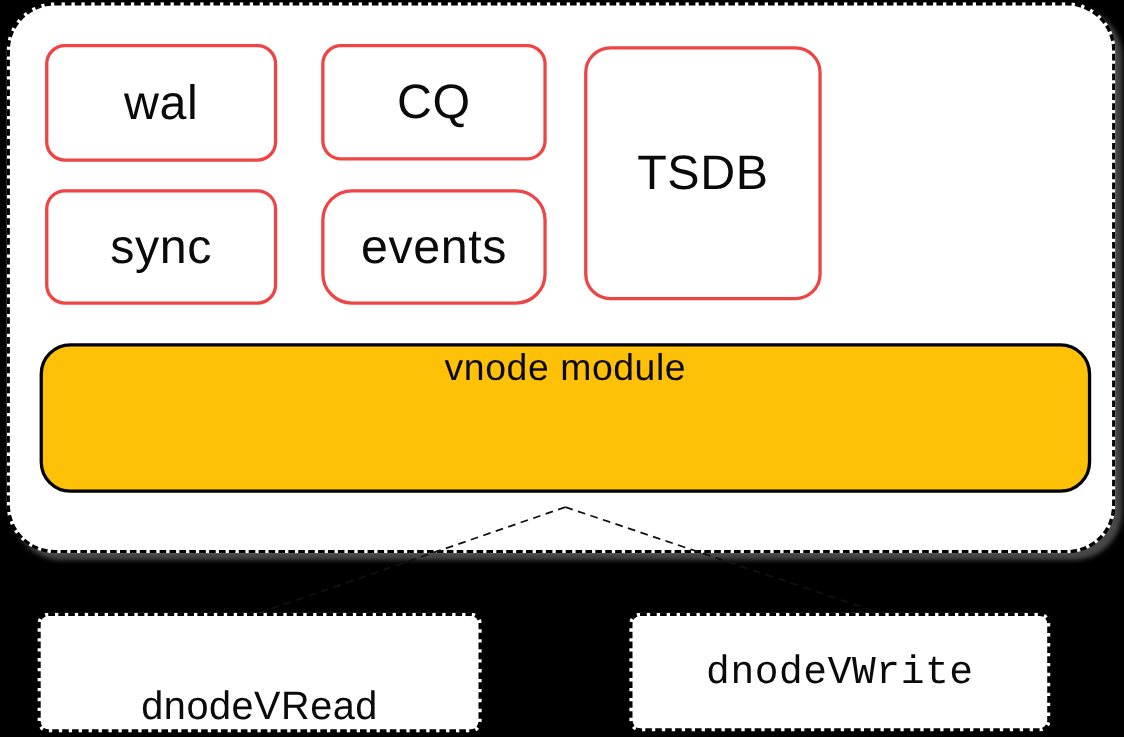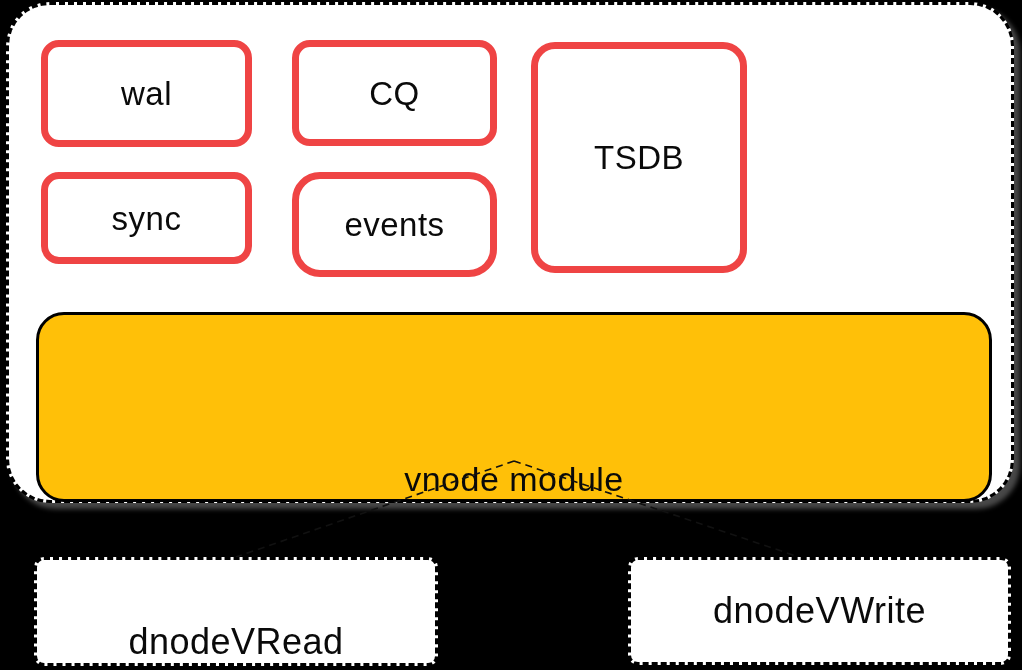--- a/index.html
+++ b/index.html
@@ -27,47 +27,47 @@
     background: #ffffff;
     border: 3px dashed #000000;
     border-radius: 44px;
     box-shadow: 6px 6px 5px rgba(160,160,160,0.45);
   }
   
   .box {
     position: absolute;
     box-sizing: border-box;
     background: #ffffff;
-    border: 7px solid #ef4444;
+    border: 3px solid #ef4444;
     display: flex;
     align-items: center;
     justify-content: center;
-    font-size: 33px;
+    font-size: 44px;
     line-height: 1;
     letter-spacing: 0.5px;
   }
   .box-wal    { left: 41px;  top: 40px;  width: 211px; height: 107px; border-radius: 18px; }
   .box-cq     { left: 292px; top: 40px;  width: 205px; height: 106px; border-radius: 18px; }
-  .box-sync   { left: 41px;  top: 172px; width: 211px; height: 92px; border-radius: 18px; }
+  .box-sync   { left: 41px;  top: 172px; width: 211px; height: 105px; border-radius: 18px; }
   .box-events { left: 292px; top: 172px; width: 205px; height: 105px; border-radius: 28px; }
   .box-tsdb   { left: 531px; top: 42px;  width: 216px; height: 231px; border-radius: 24px; }
   .box-query  { left: 774px; top: 46px;  width: 216px; height: 229px; border-radius: 24px; }
   
   .vnode-bar {
     position: absolute;
     left: 36px;
     top: 312px;
     width: 956px;
-    height: 190px;
+    height: 136px;
     box-sizing: border-box;
     background: #FFC008;
     border: 3px solid #000000;
     border-radius: 28px;
     display: flex;
-    align-items: flex-end;
+    align-items: flex-start;
     justify-content: center;
     font-size: 34px;
     letter-spacing: 0.5px;
   }
   
   .connectors {
     position: absolute;
     left: 0;
     top: 0;
     pointer-events: none;
@@ -79,21 +79,21 @@
     background: #ffffff;
     border: 3px dashed #000000;
     border-radius: 10px;
     display: flex;
     align-items: center;
     justify-content: center;
     font-size: 36px;
     letter-spacing: 0.5px;
   }
   .dnode-read  { left: 34px;  top: 557px; width: 404px; height: 109px; align-items: flex-end; }
-  .dnode-write { left: 628px; top: 557px; width: 383px; height: 108px; }
+  .dnode-write { left: 572px; top: 557px; width: 383px; height: 108px; font-family: Liberation Mono, monospace; }
 </style>
 </head>
 <body>
 
 <div class="scene">
 
   <div class="group-container"></div>
 
   <div class="box box-wal">
     <span>wal</span>

